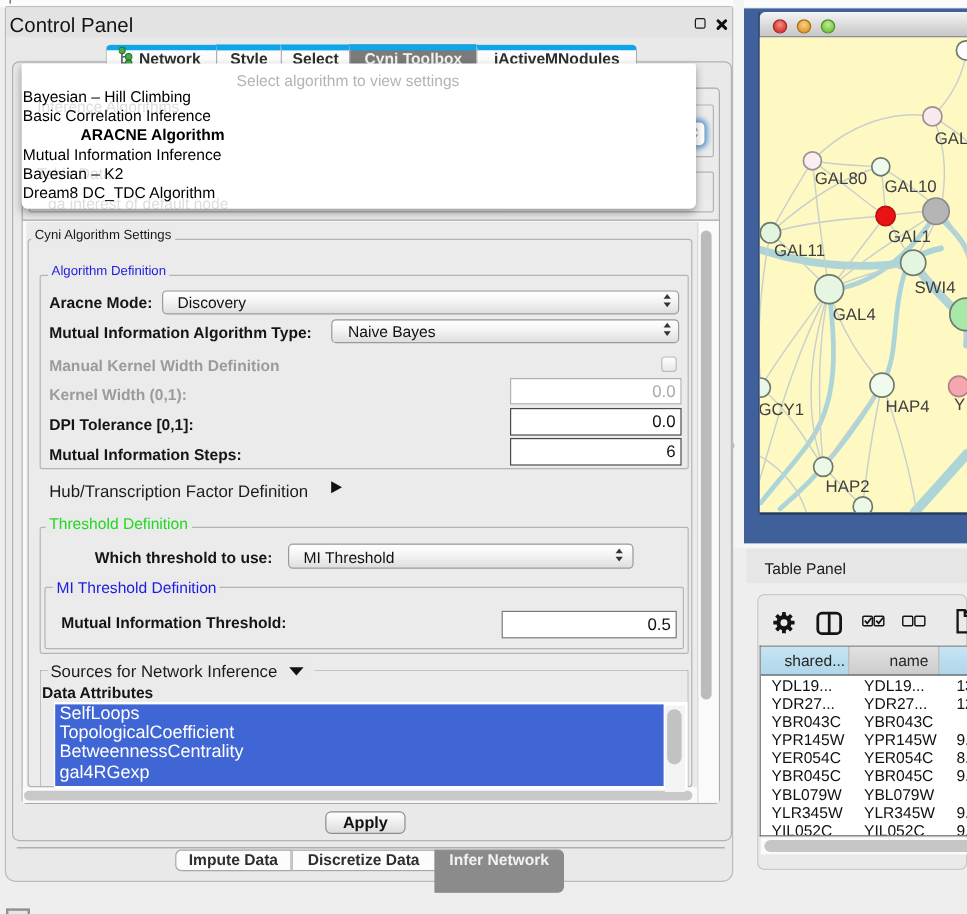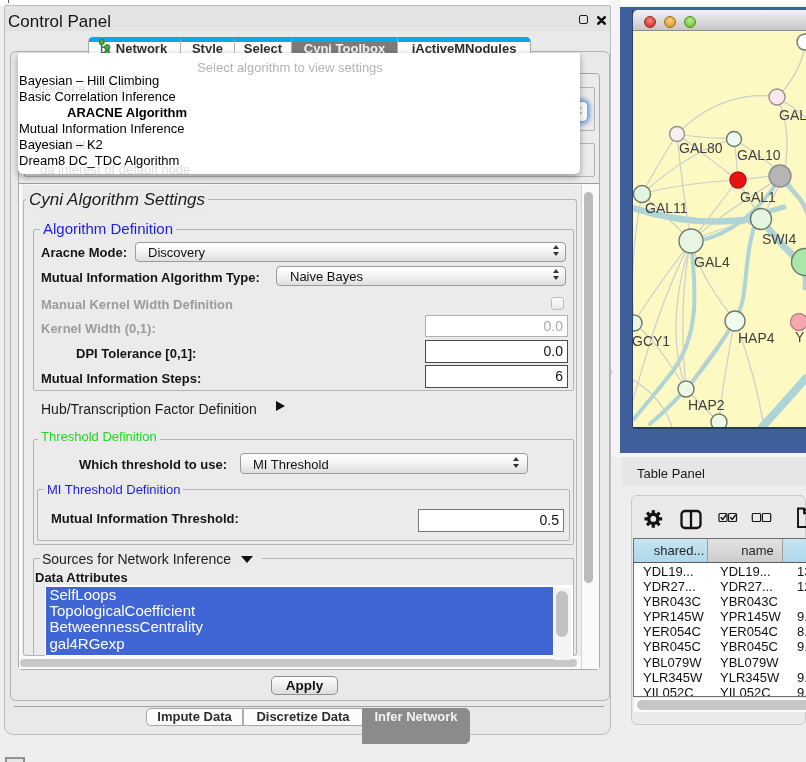--- a/index.html
+++ b/index.html
@@ -4,21 +4,21 @@
 <style>
 html,body{margin:0;padding:0;}
 body{width:806px;height:762px;background:#eeeeee;font-family:"Liberation Sans",sans-serif;position:relative;overflow:hidden;}
 .abs{position:absolute;}
 .b{font-weight:bold;margin-left:48px;}
 .lbl{font-size:13px;color:#151515;font-weight:bold;white-space:nowrap;}
 .combo{background:linear-gradient(#ffffff,#f4f4f4 45%,#dedede);border:1px solid #9b9b9b;border-radius:4px;box-sizing:border-box;}
 .combo-t{font-size:13px;color:#111;white-space:nowrap;}
 .fld{background:#fff;box-sizing:border-box;font-size:14px;text-align:right;}
 .grp{border:1px solid #b4b4b4;border-radius:2px;box-sizing:border-box;}
-.gt{font-size:15px;background:#eaeaea;padding:0 3px;white-space:nowrap;}
+.gt{font-size:11px;background:#eaeaea;padding:0 3px;white-space:nowrap;}
 .stp{width:9px;height:13px;}
 .stp .u{width:0;height:0;border-left:3.5px solid transparent;border-right:3.5px solid transparent;border-bottom:4.5px solid #333;margin-bottom:3px;}
 .stp .d{width:0;height:0;border-left:3.5px solid transparent;border-right:3.5px solid transparent;border-top:4.5px solid #333;}
 .tab{box-sizing:border-box;background:#fcfcfc;border-top:5px solid #0ea5e9;font-size:13px;font-weight:bold;color:#2e2e2e;text-align:center;line-height:13px;padding-top:0;white-space:nowrap;z-index:5;}
 </style>
 </head>
 <body>
 
 <div class="abs" style="left:0;top:0;width:806px;height:6px;background:#fcfcfc;"></div>
 <div class="abs" style="left:8px;top:0;width:1px;height:3px;background:#555;"></div>
@@ -58,21 +58,21 @@
 
 <div class="abs" style="left:19px;top:183px;width:580px;height:1px;background:#9c9c9c;"></div>
 <div class="abs" style="left:19px;top:185px;width:3px;height:484px;background:#fafafa;"></div>
 <div class="abs" style="left:19px;top:184px;width:580px;height:1px;background:#f7f7f7;"></div>
 <div class="abs" style="left:581px;top:185px;width:18px;height:484px;background:#fafafa;border-left:1px solid #d5d5d5;box-sizing:border-box;"></div>
 <div class="abs" style="left:584px;top:192px;width:9px;height:391px;background:#bbbbbb;border-radius:4.5px;"></div>
 <div class="abs" style="left:19px;top:656px;width:562px;height:13px;background:#fafafa;"></div>
 <div class="abs" style="left:20px;top:659px;width:557px;height:8px;background:#c8c8c8;border-radius:4px;"></div>
 
 <div class="abs grp" style="left:23px;top:199px;width:554px;height:457px;border-radius:3px;"></div>
-<div class="abs gt" style="left:26px;top:190px;color:#1a1a1a;font-size:17px;font-style:italic;">Cyni Algorithm Settings</div>
+<div class="abs gt" style="left:26px;top:190px;color:#1a1a1a;font-size:11px;">Cyni Algorithm Settings</div>
 
 <div class="abs grp" style="left:33px;top:229px;width:541px;height:162px;"></div>
 <div class="abs gt" style="left:40px;top:220px;color:#1d1de0;">Algorithm Definition</div>
 
 <div class="abs lbl" style="left:41px;top:245px;text-align:right;">Aracne Mode:</div>
 <div class="abs combo" style="left:135px;top:242px;width:431px;height:20px;"></div>
 <div class="abs combo-t" style="left:148px;top:245px;">Discovery</div>
 <div class="abs stp" style="left:553px;top:245px;">
     <div class="u"></div>
     <div class="d"></div>
@@ -85,21 +85,21 @@
     <div class="u"></div>
     <div class="d"></div>
   </div>
 
 <div class="abs lbl" style="left:41px;top:297px;color:#9b9b9b;">Manual Kernel Width Definition</div>
 <div class="abs" style="left:551px;top:297px;width:13px;height:13px;background:linear-gradient(#fdfdfd,#e8e8e8);border:1px solid #bdbdbd;border-radius:3px;box-sizing:border-box;"></div>
 
 <div class="abs lbl" style="left:41px;top:321px;color:#9b9b9b;">Kernel Width (0,1):</div>
 <div class="abs fld" style="left:425px;top:315px;width:143px;height:22px;border:1px solid #b0b0b0;color:#aaa;line-height:20px;padding-right:4px;">0.0</div>
 
-<div class="abs lbl" style="left:41px;top:346px;margin-left:35px;">DPI Tolerance [0,1]:</div>
+<div class="abs lbl" style="left:41px;top:346px;">DPI Tolerance [0,1]:</div>
 <div class="abs fld" style="left:425px;top:340px;width:143px;height:23px;border:1px solid #4a4a4a;color:#111;line-height:21px;padding-right:4px;">0.0</div>
 
 <div class="abs lbl" style="left:41px;top:371px;">Mutual Information Steps:</div>
 <div class="abs fld" style="left:425px;top:365px;width:143px;height:23px;border:1px solid #4a4a4a;color:#111;line-height:21px;padding-right:4px;">6</div>
 
 <div class="abs" style="left:41px;top:401px;font-size:14px;color:#1c1c1c;">Hub/Transcription Factor Definition</div>
 <div class="abs" style="left:276px;top:401px;width:0;height:0;border-top:5.5px solid transparent;border-bottom:5.5px solid transparent;border-left:9px solid #111;"></div>
 
 <div class="abs grp" style="left:33px;top:439px;width:541px;height:106px;"></div>
 <div class="abs gt" style="left:38px;top:429px;color:#22d822;font-size:13px;">Threshold Definition</div>

